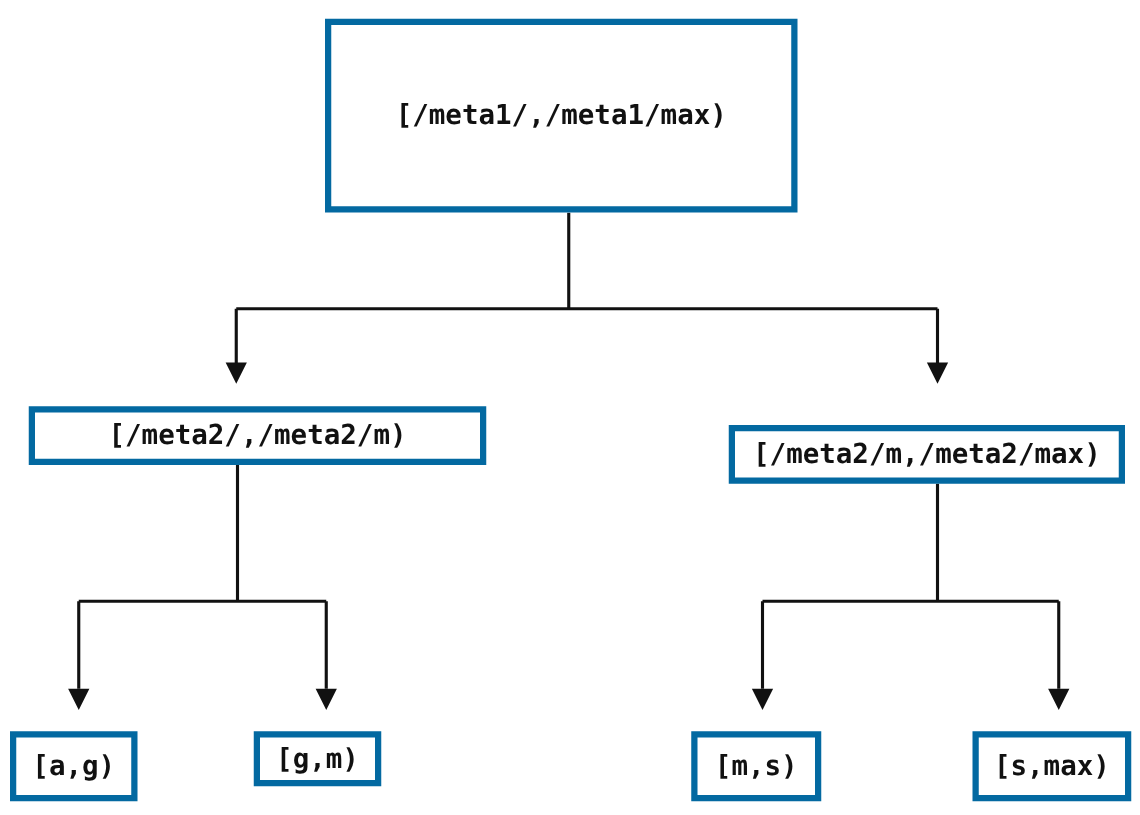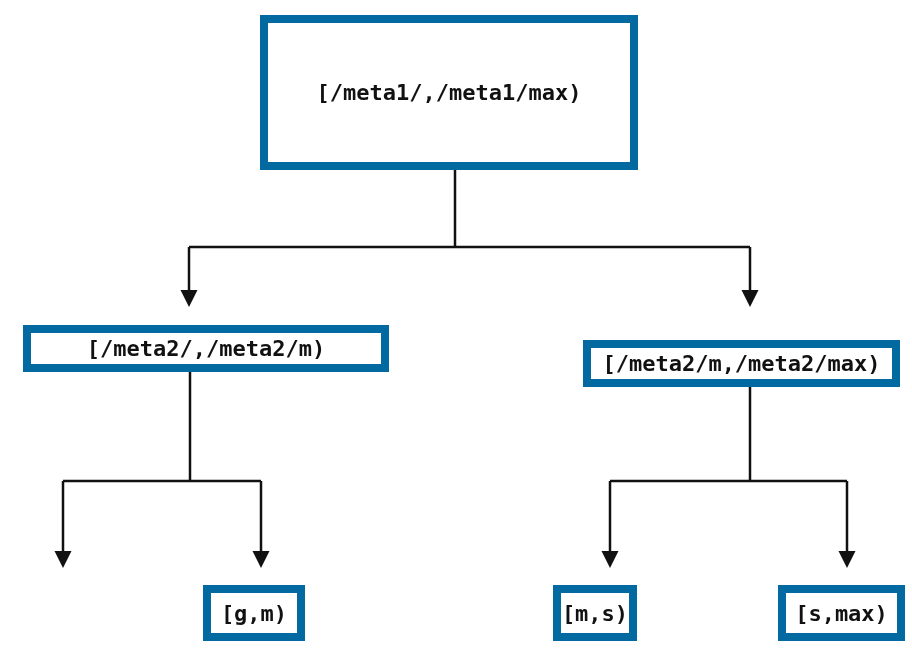--- a/index.html
+++ b/index.html
@@ -22,36 +22,36 @@
     width: 912px;
     height: 652px;
   }
   svg.edges path {
     fill: none;
     stroke-width: 2.5;
   }
   .node {
     position: absolute;
     box-sizing: border-box;
-    border: 8px solid #0369a1;
+    border: 5px solid #0369a1;
     background: #ffffff;
     display: flex;
     align-items: center;
     justify-content: center;
     font-size: 22px;
     font-weight: 700;
     color: #111111;
     white-space: nowrap;
   }
   #node-root  { left: 260px; top: 15px;  width: 378px; height: 155px; }
   #node-left  { left: 23px;  top: 325px; width: 366px; height: 47px; }
   #node-right { left: 583px; top: 340px; width: 317px; height: 47px; }
   #node-ag    { left: 8px;   top: 585px; width: 102px; height: 56px; }
-  #node-gm    { left: 203px; top: 585px; width: 102px; height: 56px; }
-  #node-ms    { left: 553px; top: 585px; width: 84px; height: 56px; }
+  #node-gm    { left: 203px; top: 585px; width: 102px; height: 44px; }
+  #node-ms    { left: 553px; top: 585px; width: 104px; height: 56px; }
   #node-smax  { left: 778px; top: 585px; width: 127px; height: 56px; }
 </style>
 </head>
 <body>
 
 <div class="canvas">
 
   <svg class="edges" viewBox="0 0 912 652" xmlns="http://www.w3.org/2000/svg">
 
     <g>
@@ -78,17 +78,18 @@
       <path d="M610,481 V551" stroke="#111111"></path>
       <path d="M847,481 V551" stroke="#111111"></path>
       <polygon points="601.5,551 618.5,551 610,568" fill="#111111"></polygon>
       <polygon points="838.5,551 855.5,551 847,568" fill="#111111"></polygon>
     </g>
   </svg>
 
   <div class="node" id="node-root">[/meta1/,/meta1/max)</div>
   <div class="node" id="node-left">[/meta2/,/meta2/m)</div>
   <div class="node" id="node-right">[/meta2/m,/meta2/max)</div>
+  <div class="node" id="node-ag">[a,g)</div>
   <div class="node" id="node-gm">[g,m)</div>
   <div class="node" id="node-ms">[m,s)</div>
   <div class="node" id="node-smax">[s,max)</div>
 
 </div>
 
 </body></html>

